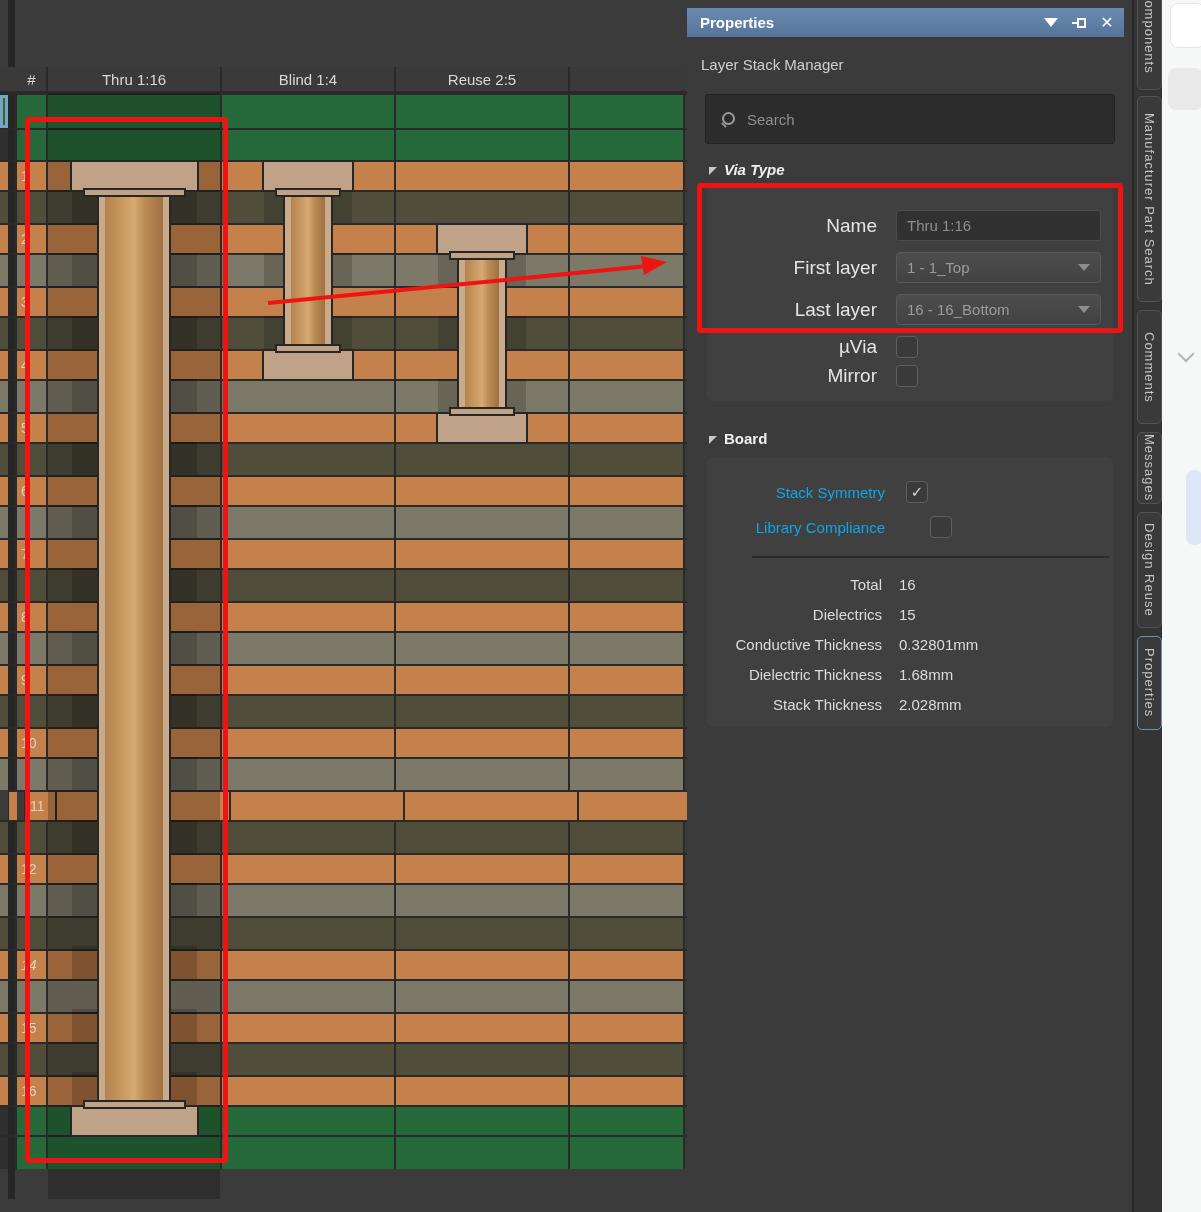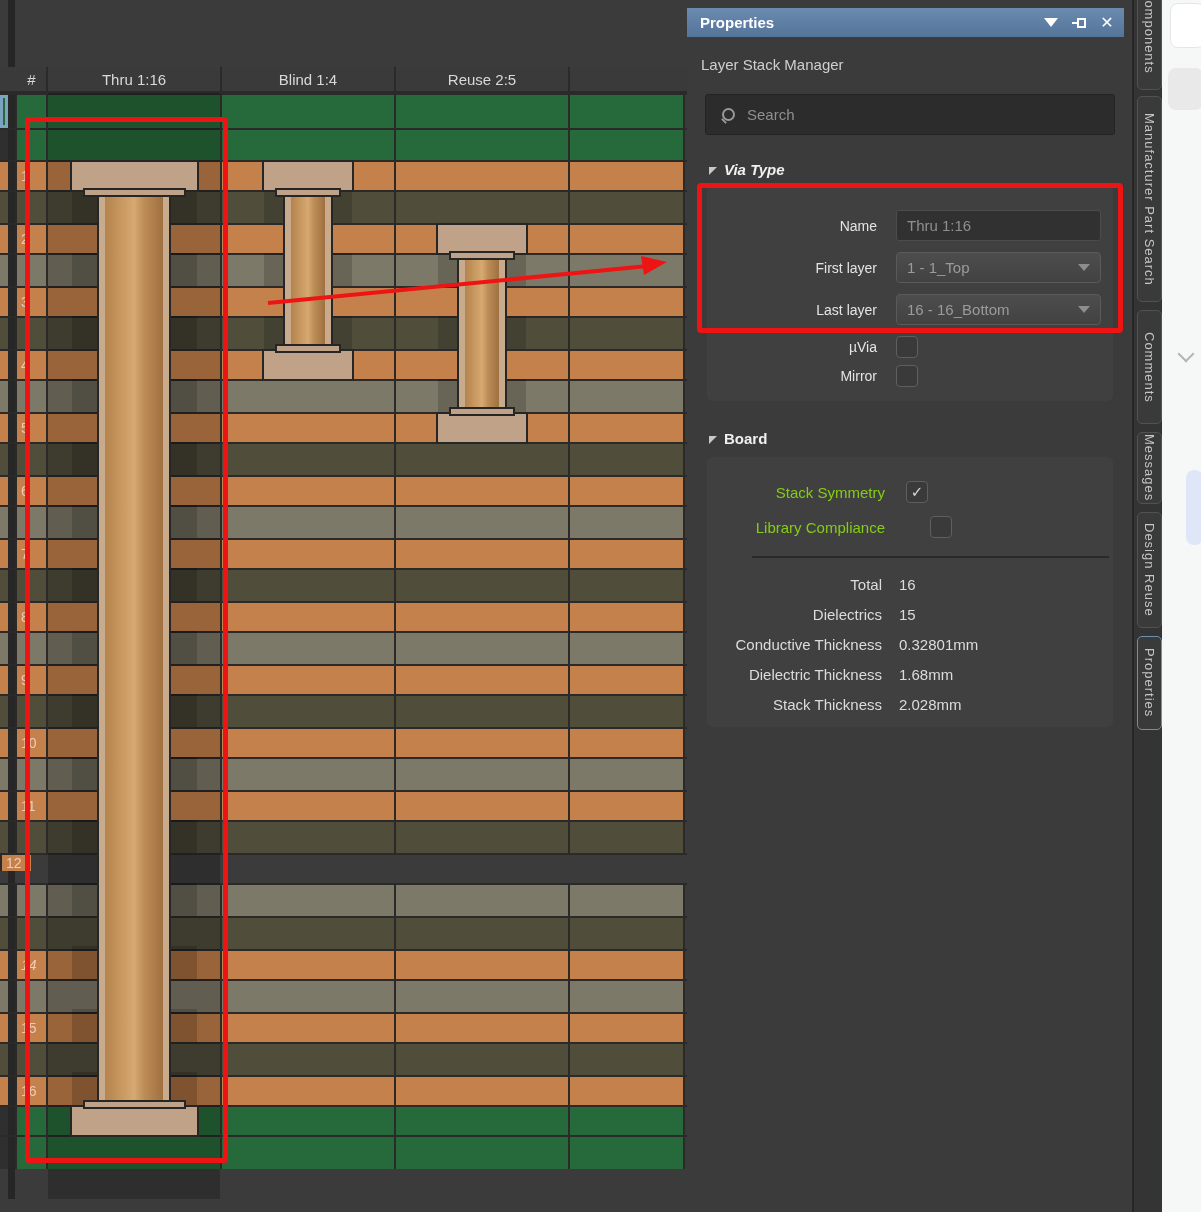--- a/index.html
+++ b/index.html
@@ -43,43 +43,43 @@
   #titlebar{position:absolute;left:0;top:8px;width:437px;height:29px;background:linear-gradient(#6a8ab0,#54749a);
      display:flex;align-items:center;color:#fff;}
   #titlebar .ttl{font-weight:bold;font-size:15px;margin-left:13px;flex:1;}
   .tb-ico{width:22px;height:22px;display:flex;align-items:center;justify-content:center;margin-right:6px;cursor:pointer;}
   .tri-down{width:0;height:0;border-left:7px solid transparent;border-right:7px solid transparent;border-top:9px solid #fff;}
   .pin{position:relative;width:14px;height:10px;}
   .pin .body{position:absolute;right:0;top:0;width:9px;height:10px;border:2px solid #fff;box-sizing:border-box;}
   .pin .stem{position:absolute;left:0;top:4px;width:6px;height:2px;background:#fff;}
   .x-glyph{font-size:16px;font-weight:bold;color:#fff;line-height:1;}
   #subtitle{position:absolute;left:14px;top:56px;font-size:15px;color:#cfcfcf;}
-  #searchbox{position:absolute;left:18px;top:94px;width:410px;height:41px;background:#2c2c2c;border:1px solid #232323;
+  #searchbox{position:absolute;left:18px;top:94px;width:410px;height:50px;background:#2c2c2c;border:1px solid #232323;
      border-radius:3px;display:flex;align-items:center;box-sizing:border-box;}
   .mag{position:relative;width:16px;height:16px;margin-left:14px;}
   .mag .lens{position:absolute;right:1px;top:1px;width:9px;height:9px;border:2px solid #9a9a9a;border-radius:50%;}
   .mag .handle{position:absolute;left:1px;bottom:1px;width:6px;height:2px;background:#9a9a9a;transform:rotate(45deg);}
   #searchbox input{background:transparent;border:none;outline:none;color:#cfcfcf;font-size:15px;margin-left:9px;width:340px;
      font-family:"Liberation Sans",sans-serif;}
   #searchbox input::placeholder{color:#8f8f8f;}
   .sec-head{position:absolute;left:22px;display:flex;align-items:center;color:#f0f0f0;font-weight:bold;font-size:15px;}
   .sec-tri{width:0;height:0;border-top:8px solid #c8c8c8;border-right:8px solid transparent;margin-right:7px;margin-top:2px;}
   .sec-body{position:absolute;left:20px;width:406px;background:#404040;border-radius:6px;}
   .frow{position:absolute;left:0;width:100%;display:flex;align-items:center;}
-  .flabel{width:170px;text-align:right;color:#e4e4e4;font-size:14px;flex:none;}
+  .flabel{width:170px;text-align:right;color:#e4e4e4;font-size:19px;flex:none;}
   .fctl{margin-left:19px;}
   .txt-input{width:205px;height:31px;box-sizing:border-box;background:#313131;border:1px solid #4c4c4c;border-radius:3px;
      color:#8f8f8f;font-size:15px;padding:0 10px;font-family:"Liberation Sans",sans-serif;}
   .dropdown{width:205px;height:31px;box-sizing:border-box;background:linear-gradient(#4d4d4d,#424242);border:1px solid #5a5a5a;
      border-radius:4px;color:#9b9b9b;font-size:15px;display:flex;align-items:center;padding:0 10px;cursor:pointer;}
   .dropdown .dtext{flex:1;}
   .dd-arrow{width:0;height:0;border-left:6px solid transparent;border-right:6px solid transparent;border-top:7px solid #8d8d8d;}
   .checkbox{width:22px;height:22px;box-sizing:border-box;background:#3a3a3a;border:1px solid #5f5f5f;border-radius:4px;
      display:flex;align-items:center;justify-content:center;color:#d8d8d8;font-size:15px;cursor:pointer;}
-  .b-label{width:178px;text-align:right;color:#84cc16;font-size:15px;flex:none;}
+  .b-label{width:178px;text-align:right;color:#0ea5e9;font-size:15px;flex:none;}
   .b-ctl{margin-left:21px;}
   #board-sep{position:absolute;left:45px;width:357px;height:2px;background:#2a2a2a;}
   .stat-row{display:flex;height:30px;align-items:center;}
   .stat-label{width:175px;text-align:right;color:#dcdcdc;font-size:15px;flex:none;}
   .stat-value{margin-left:17px;color:#dcdcdc;font-size:15px;}
 
   
   #tabstrip{position:absolute;left:1132px;top:0;width:30px;height:1212px;background:#343434;border-left:2px solid #262626;box-sizing:border-box;}
   .vtab{position:absolute;left:3px;width:25px;background:#3a3a3a;border:1px solid #525252;border-radius:5px;box-sizing:border-box;
      color:#c6c6c6;font-size:13px;display:flex;align-items:center;justify-content:center;cursor:pointer;
@@ -299,39 +299,39 @@
         </div>
         <div class="srow" style="height: 31px;">
           <div class="cell c-strip bg-dl"></div>
           <div class="cell c-gutter"></div>
           <div class="cell c-num bg-dl"></div>
           <div class="cell c-via bg-dl"></div>
           <div class="cell c-via bg-dl"></div>
           <div class="cell c-via bg-dl"></div>
           <div class="cell c-empty bg-dl"></div>
         </div>
-        <div class="srow" style="height: 28px;">
+        <div class="srow" style="height: 28px; margin-left: 9px;">
           <div class="cell c-strip bg-cu"></div>
           <div class="cell c-gutter"></div>
           <div class="cell c-num bg-cu">11</div>
           <div class="cell c-via bg-cu"></div>
           <div class="cell c-via bg-cu"></div>
           <div class="cell c-via bg-cu"></div>
           <div class="cell c-empty bg-cu"></div>
         </div>
         <div class="srow" style="height: 31px;">
           <div class="cell c-strip bg-dd"></div>
           <div class="cell c-gutter"></div>
           <div class="cell c-num bg-dd"></div>
           <div class="cell c-via bg-dd"></div>
           <div class="cell c-via bg-dd"></div>
           <div class="cell c-via bg-dd"></div>
           <div class="cell c-empty bg-dd"></div>
         </div>
-        <div class="srow" style="height: 28px; flex-direction: column;">
+        <div class="srow" style="height: 28px;">
           <div class="cell c-strip bg-cu"></div>
           <div class="cell c-gutter"></div>
           <div class="cell c-num bg-cu">12</div>
           <div class="cell c-via bg-cu"></div>
           <div class="cell c-via bg-cu"></div>
           <div class="cell c-via bg-cu"></div>
           <div class="cell c-empty bg-cu"></div>
         </div>
         <div class="srow" style="height: 31px;">
           <div class="cell c-strip bg-dl"></div>

